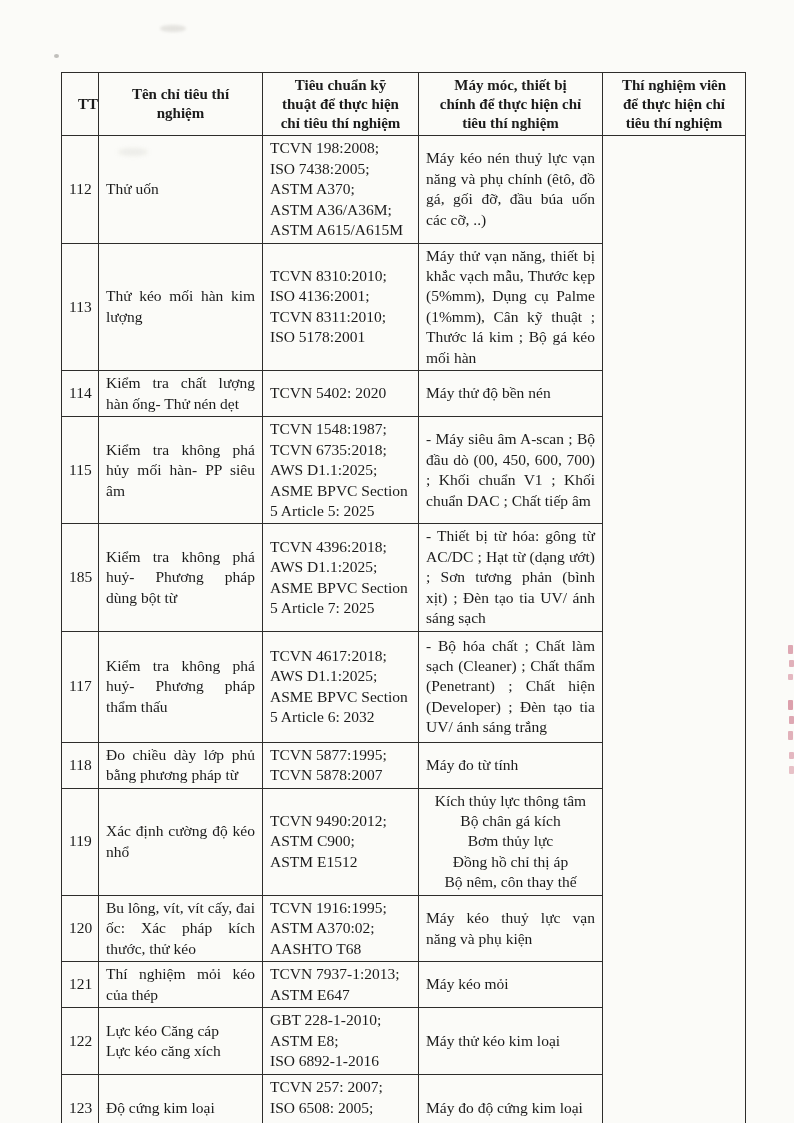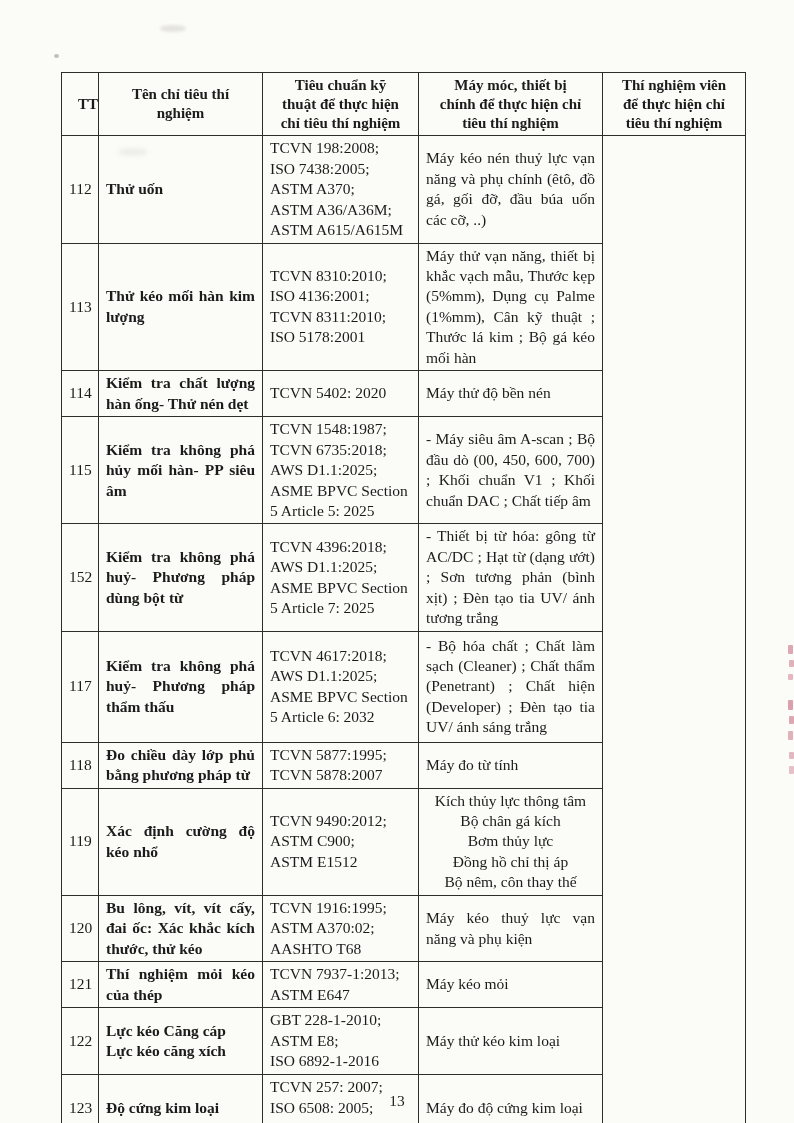--- a/index.html
+++ b/index.html
@@ -23,21 +23,21 @@
   }
   table.main th{
     font-weight:bold;text-align:center;padding:3px 16px;line-height:1.25;font-size:15px;
   }
   col.c-tt{width:37px;}
   col.c-name{width:164px;}
   col.c-std{width:156px;}
   col.c-equip{width:184px;}
   col.c-tech{width:143px;}
   td.tt{text-align:left;padding-left:5px;padding-right:2px;}
-  td.name{text-align:justify;white-space:pre-line;font-weight:bold;}
+  td.name{text-align:justify;white-space:pre-line;}
   td.std{text-align:left;white-space:pre-line;padding-left:9px;margin-top:16px;}
   td.equip{text-align:justify;white-space:pre-line;padding-left:9px;}
   td.tech{border-bottom:1.4px solid #2e2d2b;}
   
   .pagenum{
     position:absolute;left:0;right:0;top:1092px;text-align:center;
     font-size:15.5px;color:#242424;
   }
   .smudge1{position:absolute;left:54px;top:54px;width:5px;height:4px;border-radius:50%;
     background:rgba(120,118,112,.45);filter:blur(.6px);}
@@ -97,26 +97,26 @@
     <tr style="height:92px">
       <td class="tt">115</td>
       <td class="name">Kiểm tra không phá hủy mối hàn- PP siêu âm</td>
       <td class="std">TCVN 1548:1987;
 TCVN 6735:2018;
 AWS D1.1:2025;
 ASME BPVC Section 5 Article 5: 2025</td>
       <td class="equip">- Máy siêu âm A-scan ; Bộ đầu dò (00, 450, 600, 700) ; Khối chuẩn V1 ; Khối chuẩn DAC ; Chất tiếp âm</td>
     </tr>
     <tr style="height:97px">
-      <td class="tt">152</td>
+      <td class="tt">185</td>
       <td class="name">Kiểm tra không phá huỷ- Phương pháp dùng bột từ</td>
       <td class="std">TCVN 4396:2018;
 AWS D1.1:2025;
 ASME BPVC Section 5 Article 7: 2025</td>
-      <td class="equip">- Thiết bị từ hóa: gông từ AC/DC ; Hạt từ (dạng ướt) ; Sơn tương phản (bình xịt) ; Đèn tạo tia UV/ ánh tương trắng</td>
+      <td class="equip">- Thiết bị từ hóa: gông từ AC/DC ; Hạt từ (dạng ướt) ; Sơn tương phản (bình xịt) ; Đèn tạo tia UV/ ánh sáng sạch</td>
     </tr>
     <tr style="height:111px">
       <td class="tt">117</td>
       <td class="name">Kiểm tra không phá huỷ- Phương pháp thẩm thấu</td>
       <td class="std">TCVN 4617:2018;
 AWS D1.1:2025;
 ASME BPVC Section 5 Article 6: 2032</td>
       <td class="equip">- Bộ hóa chất ; Chất làm sạch (Cleaner) ; Chất thẩm (Penetrant) ; Chất hiện (Developer) ; Đèn tạo tia UV/ ánh sáng trắng</td>
     </tr>
     <tr style="height:40px">
@@ -133,21 +133,21 @@
 ASTM C900;
 ASTM E1512</td>
       <td class="equip" style="text-align:center">Kích thủy lực thông tâm
 Bộ chân gá kích
 Bơm thủy lực
 Đồng hồ chỉ thị áp
 Bộ nêm, côn thay thế</td>
     </tr>
     <tr style="height:54px">
       <td class="tt">120</td>
-      <td class="name">Bu lông, vít, vít cấy, đai ốc: Xác khắc kích thước, thử kéo</td>
+      <td class="name">Bu lông, vít, vít cấy, đai ốc: Xác pháp kích thước, thử kéo</td>
       <td class="std">TCVN 1916:1995;
 ASTM A370:02;
 AASHTO T68</td>
       <td class="equip">Máy kéo thuỷ lực vạn năng và phụ kiện</td>
     </tr>
     <tr style="height:44px">
       <td class="tt">121</td>
       <td class="name">Thí nghiệm mỏi kéo của thép</td>
       <td class="std">TCVN 7937-1:2013;
 ASTM E647</td>
@@ -166,21 +166,20 @@
       <td class="tt">123</td>
       <td class="name">Độ cứng kim loại</td>
       <td class="std">TCVN 257: 2007;
 ISO 6508: 2005;
 ASTM E18</td>
       <td class="equip">Máy đo độ cứng kim loại</td>
     </tr>
   </tbody>
     </table>
 
-  <div class="pagenum">13</div>
 
   <div class="smudge1"></div>
   <div class="smudge2"></div>
   <div class="smudge3"></div>
   <div class="bleed" style="left:788px;top:645px;height:9px;background:rgba(194,86,110,.5)"></div>
   <div class="bleed" style="left:789px;top:660px;height:7px;background:rgba(194,86,110,.45)"></div>
   <div class="bleed" style="left:788px;top:674px;height:6px;background:rgba(194,86,110,.4)"></div>
   <div class="bleed" style="left:788px;top:700px;height:10px;background:rgba(194,86,110,.55)"></div>
   <div class="bleed" style="left:789px;top:716px;height:8px;background:rgba(194,86,110,.5)"></div>
   <div class="bleed" style="left:788px;top:731px;height:9px;background:rgba(194,86,110,.45)"></div>

